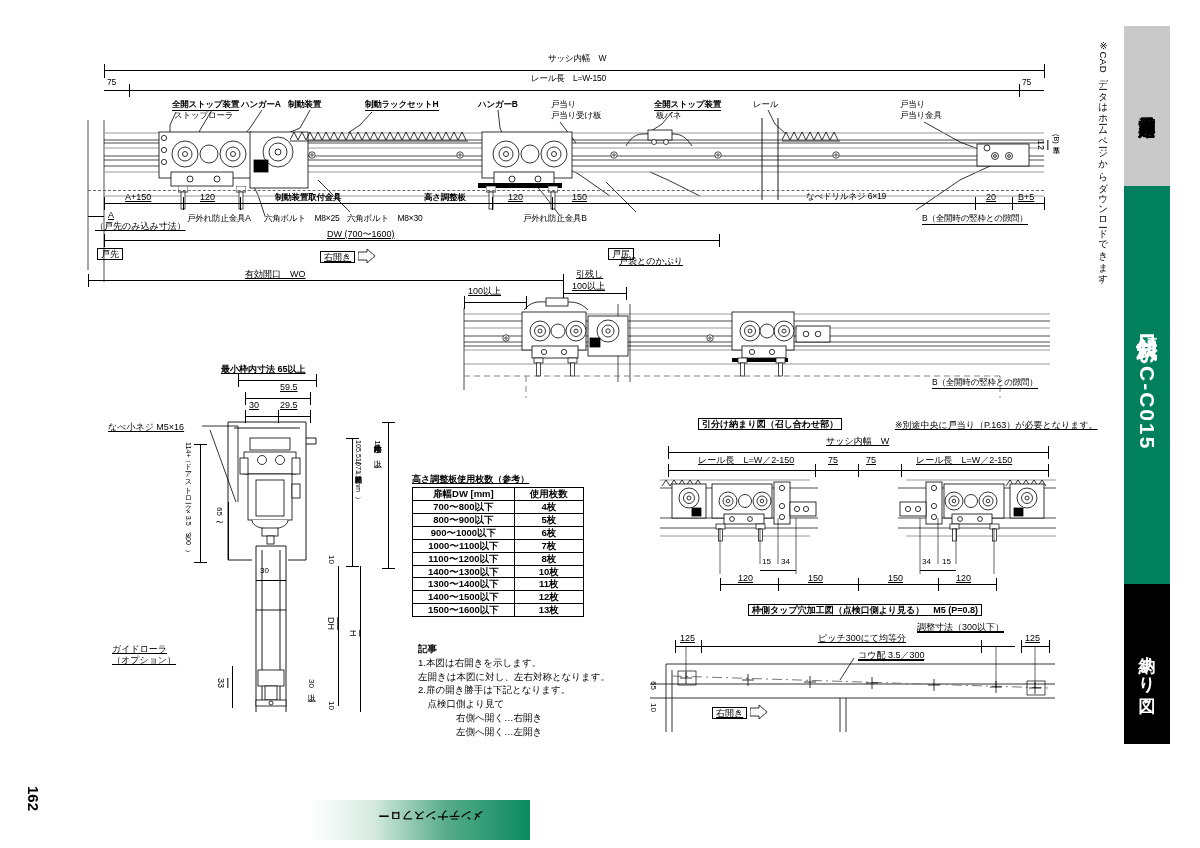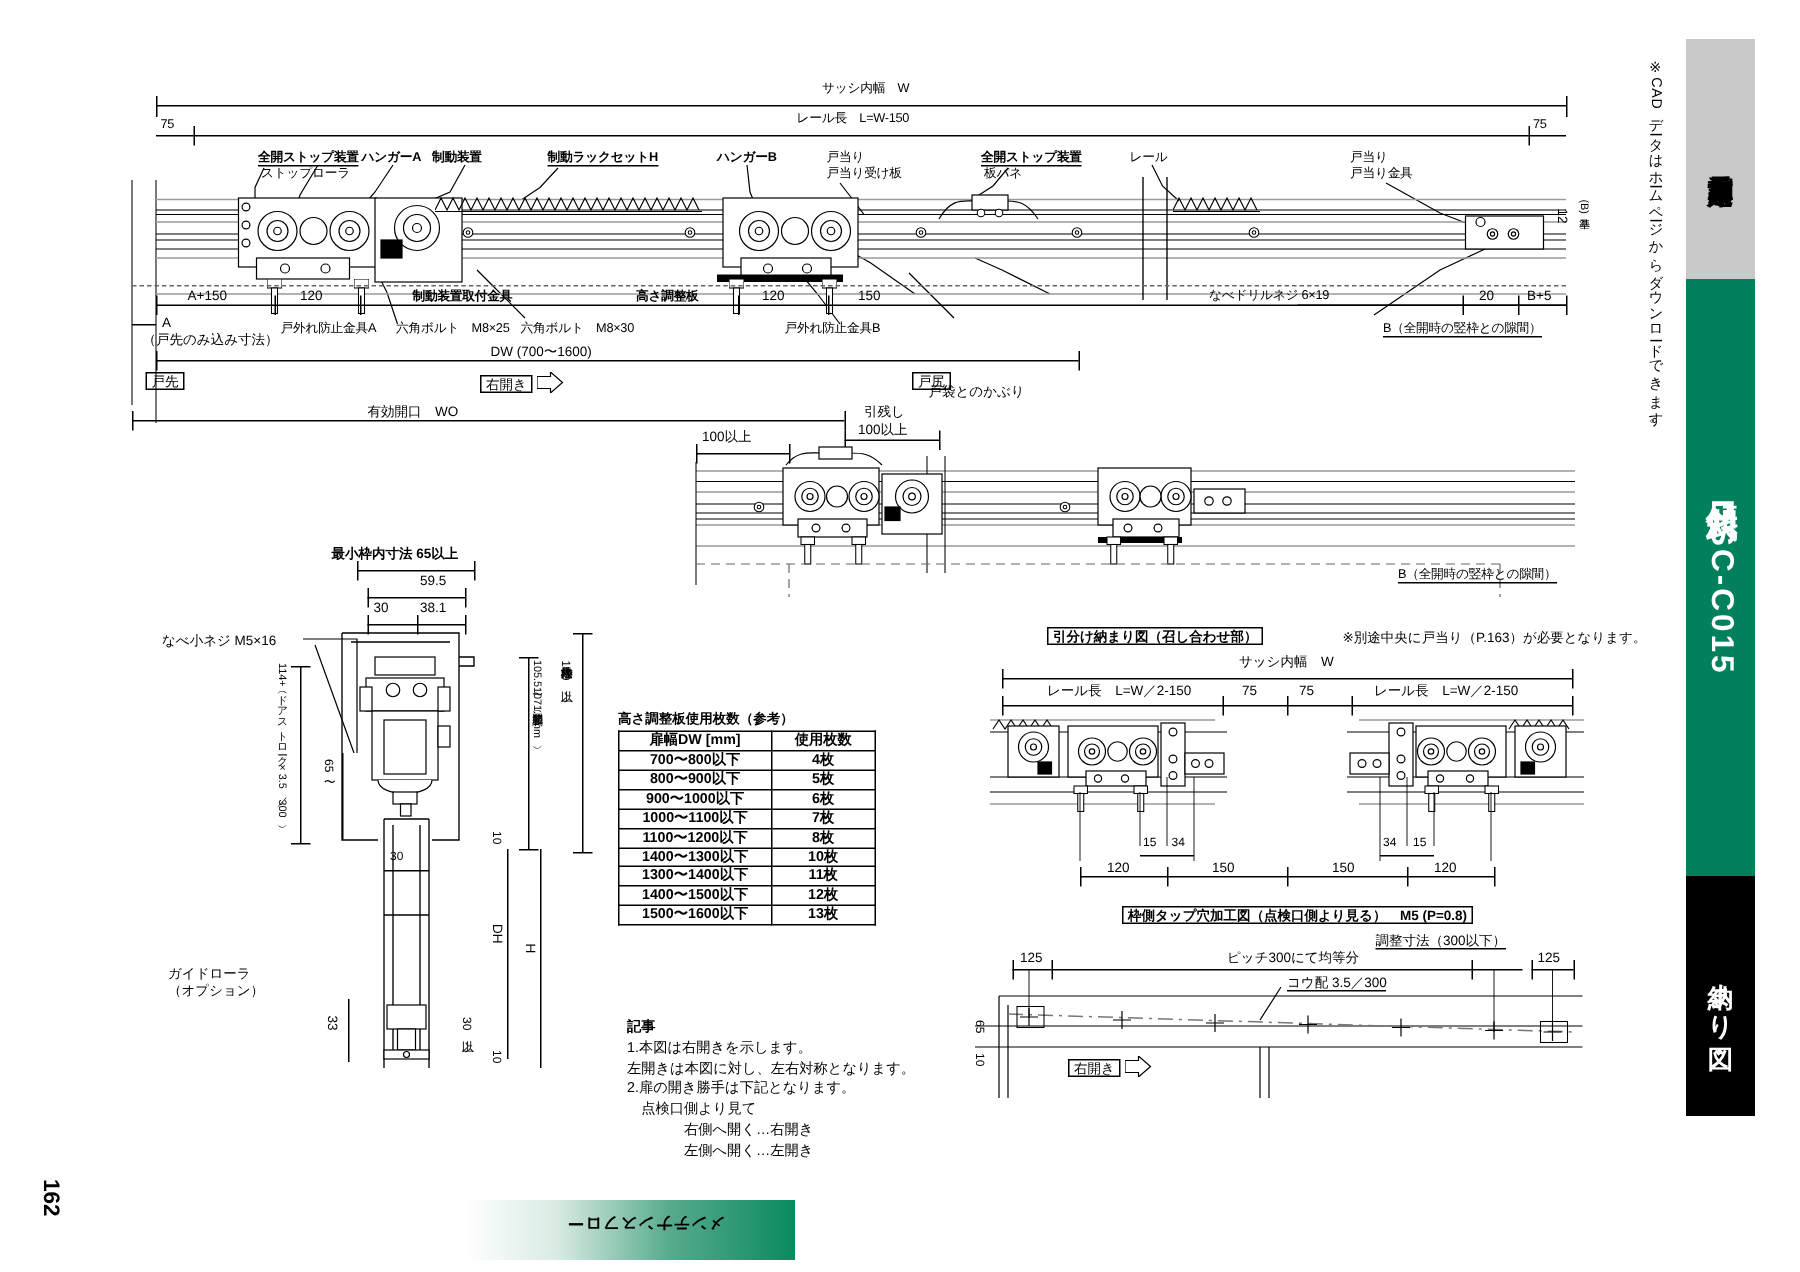--- a/index.html
+++ b/index.html
@@ -4,21 +4,21 @@
 <style>
   html,body{margin:0;padding:0;}
   body{
     width:1200px;height:848px;background:#ffffff;
     font-family:"Liberation Sans","DejaVu Sans",sans-serif;
     color:#000;overflow:hidden;position:relative;
   }
   .page{position:absolute;left:0;top:0;width:1200px;height:848px;}
   .abs{position:absolute;}
   .txt{font-size:8.5px;line-height:1.15;white-space:nowrap;letter-spacing:-0.2px;}
-  .txt9{font-size:9px;line-height:1.15;white-space:nowrap;}
+  .txt9{font-size:9px;line-height:1.15;white-space:nowrap;text-decoration:underline;}
   .txt8{font-size:8px;line-height:1.1;white-space:nowrap;}
   .txt7{font-size:7.2px;line-height:1.1;white-space:nowrap;}
   .bold{font-weight:bold;}
   .ul{border-bottom:1px solid #000;padding-bottom:0px;}
   .boxed{border:1px solid #000;padding:0px 3px;display:inline-block;}
 
   
   .hl{position:absolute;height:0;border-top:1px solid #000;}
   .vl{position:absolute;width:0;border-left:1px solid #000;}
   .hl-dash{position:absolute;height:0;border-top:1px dashed #666;}
@@ -52,21 +52,21 @@
   }
 
   
   table.hgt{border-collapse:collapse;font-size:9.5px;}
   table.hgt th,table.hgt td{
     border:1px solid #000;padding:0px 15px;text-align:center;
     font-weight:bold;line-height:1.25;white-space:nowrap;
   }
   table.hgt th{font-weight:bold;}
   .blackbar{position:absolute;background:#000;}
-  .notes{font-size:9.5px;line-height:1.45;white-space:nowrap;margin-top:36px;}
+  .notes{font-size:9.5px;line-height:1.45;white-space:nowrap;}
 </style>
 </head>
 <body>
 
 <div class="page">
 
   <div class="tab-gray" style="left:1124px;top:26px;width:46px;height:160px;">
     <span class="tab-label" style="font-size:17px;">重量鋼製建具用</span>
   </div>
 
@@ -471,21 +471,21 @@
     <div class="hl" style="left:128px;top:20px;width:78px;"></div>
     <div class="vl" style="left:128px;top:14px;height:13px;"></div>
     <div class="vl" style="left:206px;top:14px;height:13px;"></div>
 
     <div class="txt9 abs" style="left:151px;top:22px;padding-left:19px;">59.5</div>
     <div class="hl" style="left:135px;top:38px;width:65px;"></div>
     <div class="vl" style="left:135px;top:32px;height:13px;"></div>
     <div class="vl" style="left:200px;top:32px;height:13px;"></div>
 
     <div class="txt9 abs" style="left:139px;top:40px;">30</div>
-    <div class="txt9 abs" style="left:170px;top:40px;">38.1</div>
+    <div class="txt9 abs" style="left:170px;top:40px;">29.5</div>
     <div class="hl" style="left:135px;top:56px;width:33px;"></div>
     <div class="hl" style="left:168px;top:56px;width:32px;"></div>
     <div class="vl" style="left:135px;top:50px;height:13px;"></div>
     <div class="vl" style="left:168px;top:50px;height:13px;"></div>
     <div class="vl" style="left:200px;top:50px;height:13px;"></div>
 
     <div class="txt9 abs" style="left:-2px;top:62px;">なべ小ネジ M5×16</div>
 
     <svg width="300" height="380" style="position:absolute;left:0;top:0;">
 

